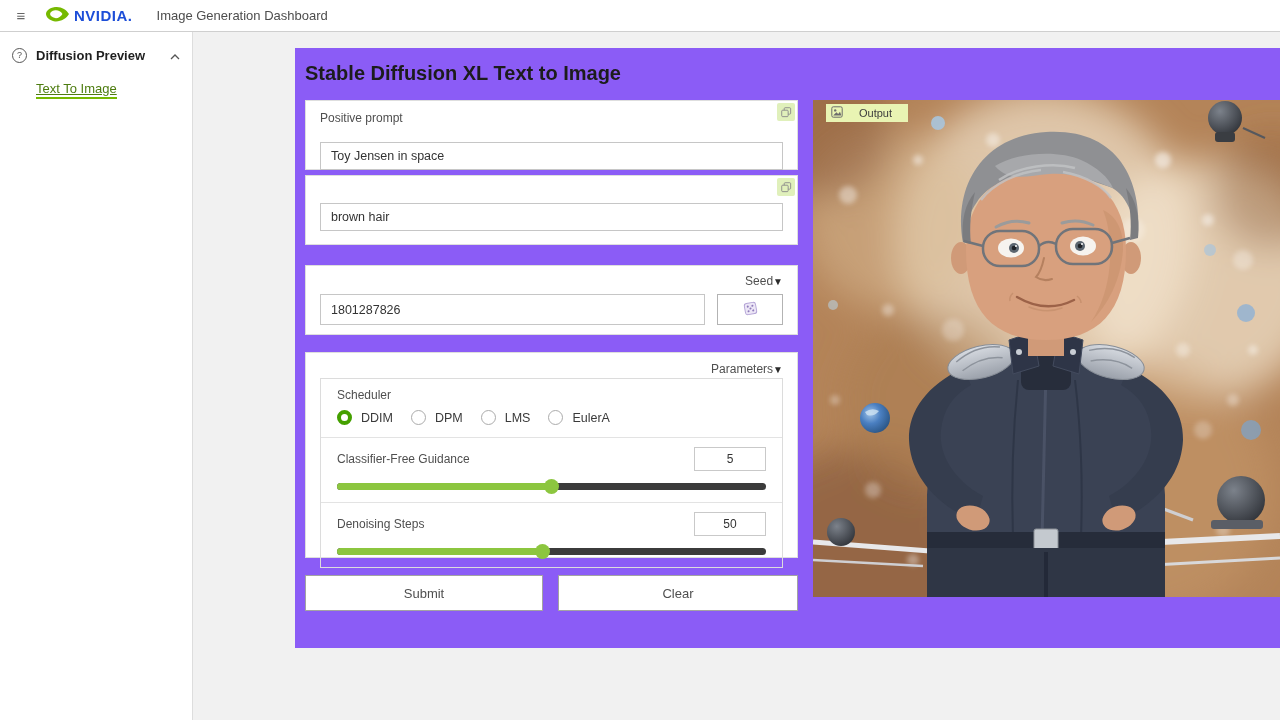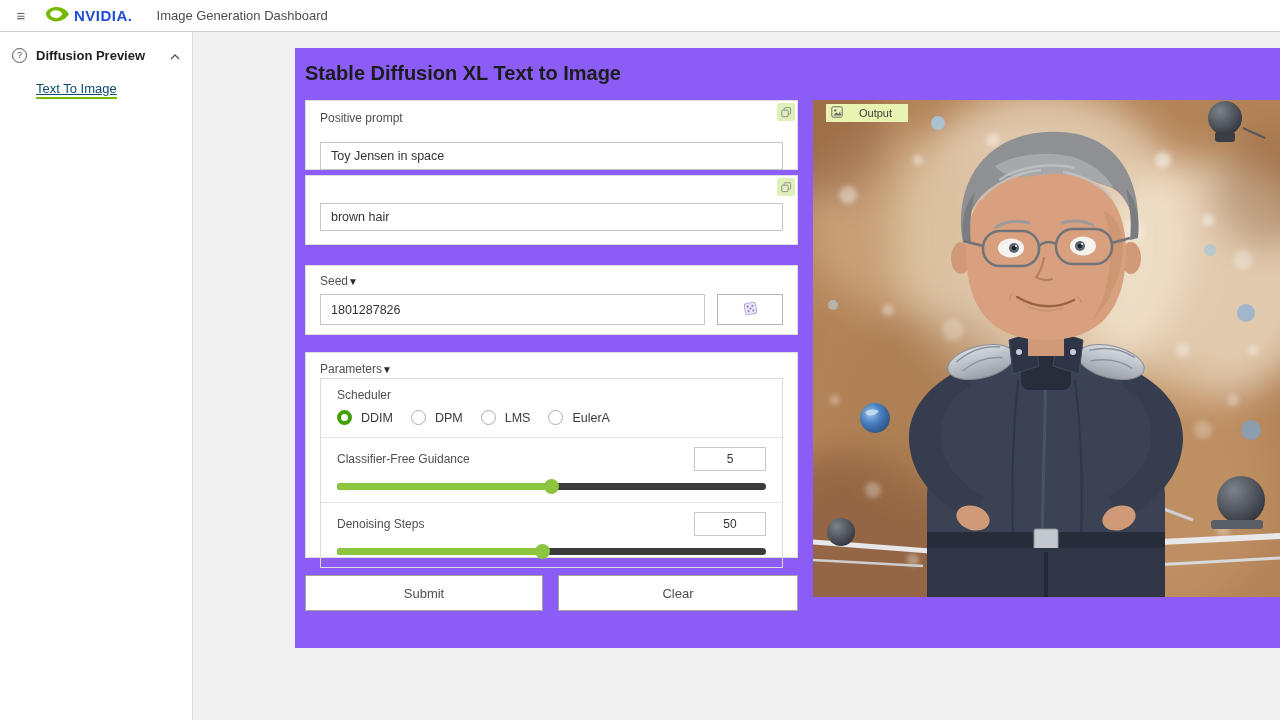--- a/index.html
+++ b/index.html
@@ -14,40 +14,40 @@
   .brand-word { font-size: 15px; font-weight: bold; letter-spacing: .5px; color: #1d4ed8; }
   .app-title { margin-left: 24px; font-size: 13px; color: #4d4d4d; }
 
   
   .body-row { display: flex; height: 688px; }
   .sidebar { width: 193px; background: #fff; border-right: 1px solid #ddd; padding-top: 14px; }
   .side-group { display: flex; align-items: center; padding: 0 12px; gap: 9px; }
   .help-circle { width: 15px; height: 15px; border: 1px solid #555; border-radius: 50%;
     font-size: 9px; color: #555; display: flex; align-items: center; justify-content: center; flex: none; }
   .side-group-label { font-size: 13px; font-weight: bold; color: #1f1f1f; flex: 1; }
-  .side-item { display: inline-block; margin: 17px 8px 0 36px; font-size: 13px; color: #0c4a6e;
+  .side-item { display: inline-block; margin: 17px 8px 0 36px; font-size: 13px; color: #4d7c0f;
     text-decoration: underline; border-bottom: 2px solid #76b900; padding-bottom: 1px; cursor: pointer; }
 
   .main { flex: 1; background: #f1f1f1; position: relative; }
   .panel { position: absolute; left: 102px; top: 16px; right: 0; height: 600px; background: #8b5cf6; }
   .panel-title { position: absolute; left: 10px; top: 14px; font-size: 20px; font-weight: 600; color: #1c1c1c; }
 
   .form-col { position: absolute; left: 10px; top: 52px; width: 493px; }
 
   
   .card { position: relative; border: 1px solid #dedede; background: #fff; }
   .prompt-card { height: 70px; padding: 10px 14px; margin-bottom: 5px; }
   .field-label { font-size: 12px; color: #4f4f4f; }
   .text-input { display: block; width: 100%; height: 28px; margin-top: 17px; border: 1px solid #c6c6c6;
     padding: 0 10px; font-size: 12.5px; color: #333; font-family: "Liberation Sans", sans-serif; outline: none; }
   .copy-badge { position: absolute; top: 2px; right: 2px; width: 18px; height: 18px; background: #e0f0bb;
     border-radius: 2px; display: flex; align-items: center; justify-content: center; cursor: pointer; }
 
   .seed-card { height: 70px; padding: 8px 14px; margin: 20px 0 0; }
-  .card-head { display: flex; align-items: center; justify-content: flex-start; }
+  .card-head { display: flex; align-items: center; justify-content: flex-end; }
   .collapse-icon { font-size: 10px; color: #2b2b2b; cursor: pointer; }
   .seed-row { display: flex; gap: 12px; margin-top: 6px; }
   .seed-row .text-input { flex: 1; margin-top: 0; height: 31px; }
   .dice-btn { width: 66px; height: 31px; background: #fff; border: 1px solid #b3b3b3;
     display: flex; align-items: center; justify-content: center; cursor: pointer; }
 
   .params-card { margin-top: 17px; height: 206px; padding: 9px 14px 14px; }
   .inner-box { border: 1px solid #dcdcdc; margin-top: 2px; }
   .param-section { padding: 9px 16px 12px; border-bottom: 1px solid #e3e3e3; }
   .param-section:last-child { border-bottom: none; }

